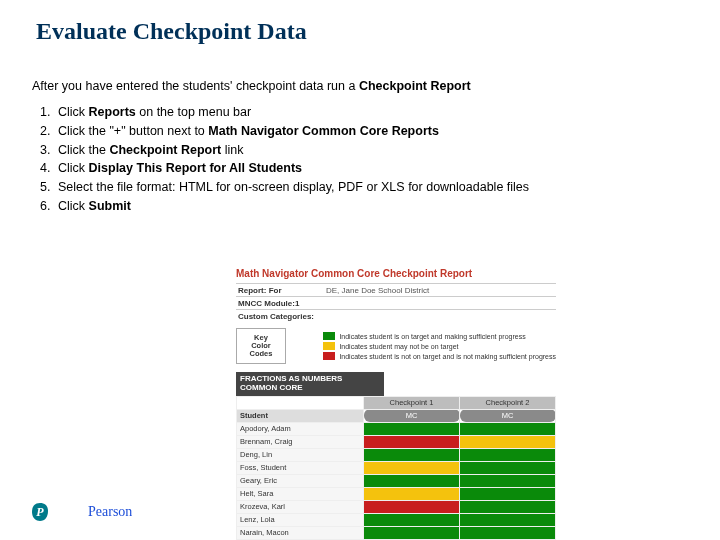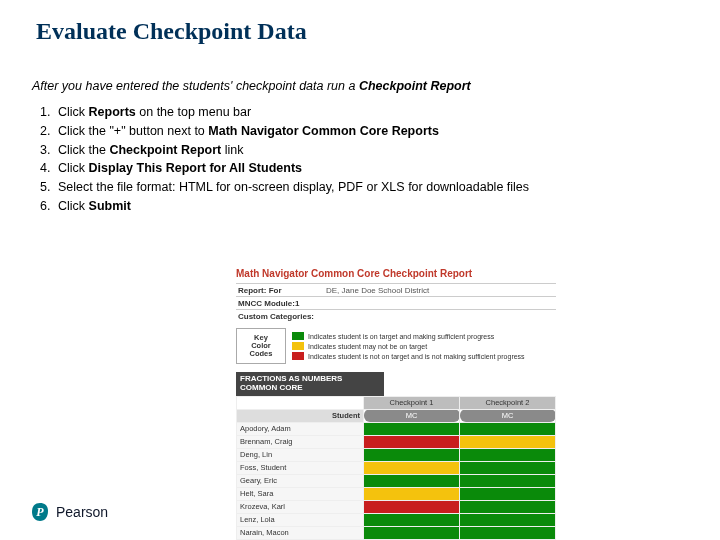--- a/index.html
+++ b/index.html
@@ -21,21 +21,20 @@
   .title {
     font-family: Liberation Serif, serif;
     font-size: 24px;
     font-weight: 700;
     color: #003058;
     padding: 18px 12px 0 36px;
   }
   .intro {
     font-size: 12.5px;
     padding: 34px 0 0 32px;
-    font-style: italic;
   }
   .intro .bold { font-weight: 700; }
   ol.steps {
     margin: 10px 0 0 32px;
     padding: 0 16px 0 22px;
     font-size: 12.5px;
     line-height: 1.5;
   }
   ol.steps li { padding-left: 4px; }
   .b { font-weight: 700; }
@@ -66,20 +65,21 @@
     width: 84px;
     font-weight: 700;
     padding: 1px 2px;
   }
   .meta-val { padding: 1px 2px; color:#555; }
 
   .key-block {
     display: flex;
     margin-top: 6px;
     gap: 6px;
+    justify-content: space-between;
   }
   .key-label-box {
     border: 1px solid #aaa;
     width: 48px;
     height: 34px;
     font-size: 7.5px;
     font-weight: 700;
     text-align: center;
     display: flex;
     flex-direction: column;
@@ -137,21 +137,21 @@
     background: #f6f6f6;
     white-space: nowrap;
     width: 120px;
   }
   td.g { background:#0a8a0a; }
   td.y { background:#f4c20d; }
   td.r { background:#c81e1e; }
   th.student-h {
     background:#ddd;
     font-weight:700;
-    text-align:right;
+    text-align:left;
   }
 
   
   .footer {
     position: absolute;
     left: 30px;
     bottom: 18px;
     display: flex;
     align-items: center;
     gap: 6px;
@@ -159,22 +159,23 @@
   .p-mark {
     width: 20px;
     height: 20px;
     display: flex;
     align-items: center;
     justify-content: center;
   }
   .p-mark svg { display:block; }
   .p-word {
     font-size: 14px;
-    color: #0f172a;
-    font-family: Liberation Sans, sans-serif;
+    color: #1d4ed8;
+    font-family: Liberation Serif, serif;
+    margin-left: 32px;
   }
 </style>
 </head>
 <body>
 
 <div class="slide">
 
   <div class="title">Evaluate Checkpoint Data</div>
 
   <div class="intro">

